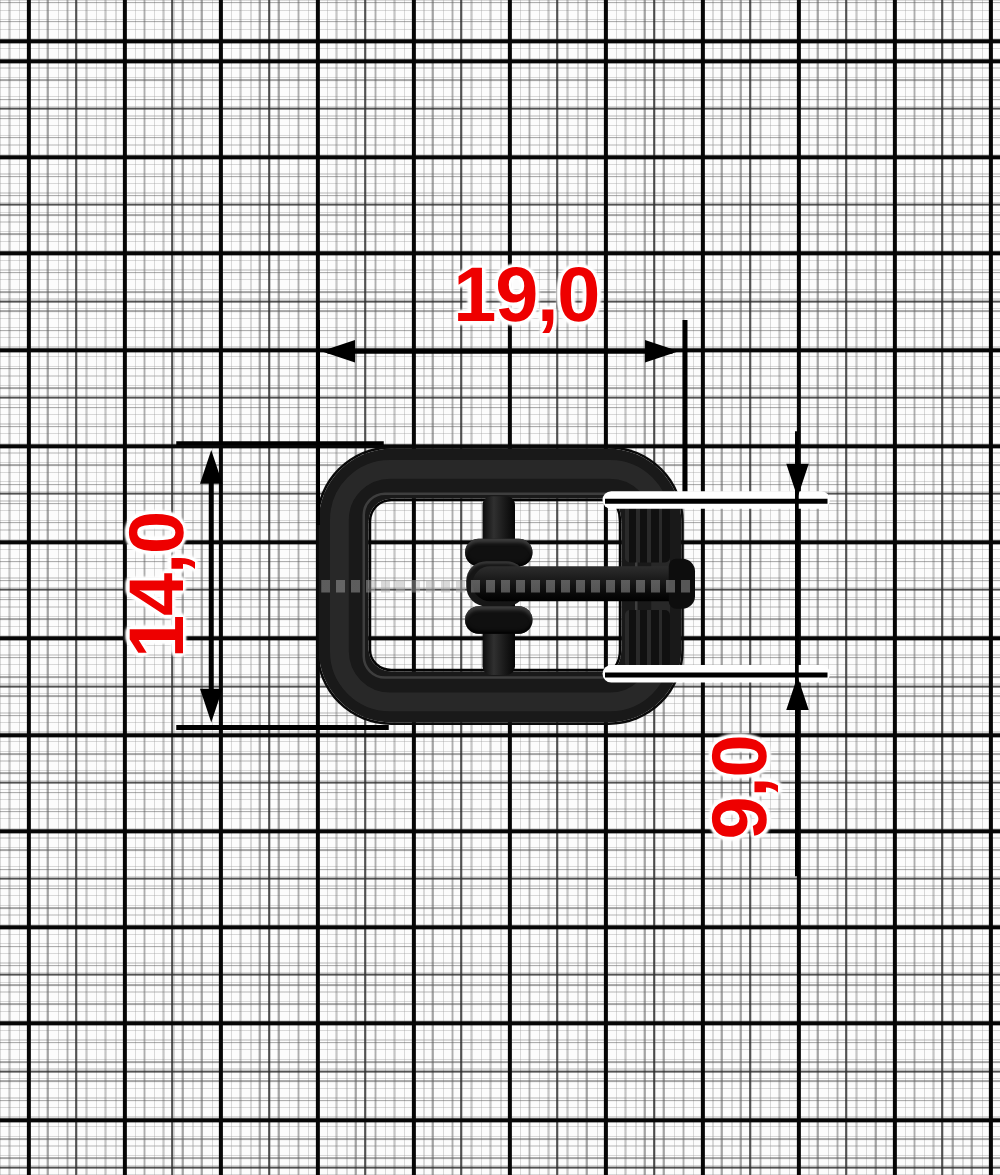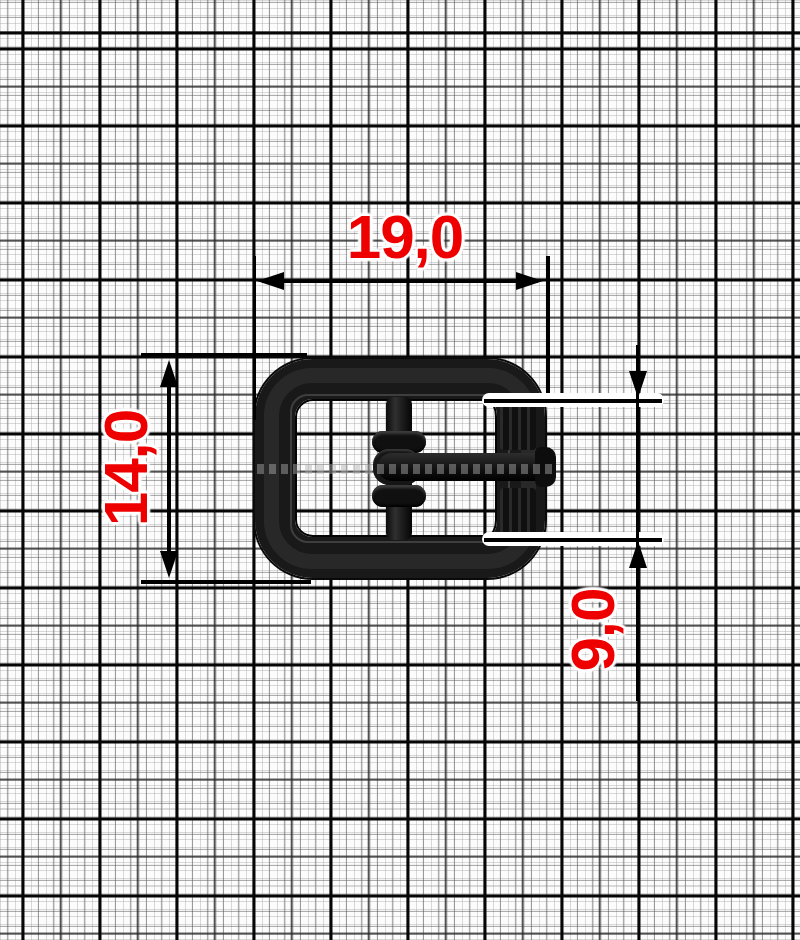--- a/index.html
+++ b/index.html
@@ -116,21 +116,21 @@
   <div class="abs roller bottom"></div>
   <div class="abs watermark-band"></div>
 </div>
 
 <div>
   <div class="abs dline" style="left:252.5px;top:256px;width:3.5px;height:164px;"></div>
   <div class="abs dline" style="left:546px;top:256px;width:3.5px;height:141px;"></div>
   <div class="abs dline" style="left:262px;top:279.5px;width:276px;height:3.5px;"></div>
   <div class="abs arrow left" style="left:257px;top:272px;"></div>
   <div class="abs arrow right" style="left:516px;top:272px;"></div>
-  <div class="abs dim-label h-label" style="left:305px;top:206px;">19,0</div>
+  <div class="abs dim-label h-label" style="left:321px;top:206px;">19,0</div>
 </div>
 
 <div>
   <div class="abs dline" style="left:141px;top:352.5px;width:166px;height:3.5px;"></div>
   <div class="abs dline" style="left:141px;top:580px;width:170px;height:3.5px;"></div>
   <div class="abs dline" style="left:167.2px;top:372px;width:3.5px;height:194px;"></div>
   <div class="abs arrow up" style="left:160px;top:360px;"></div>
   <div class="abs arrow down" style="left:160px;top:551px;"></div>
   <div class="abs dim-label v-label" style="left:41px;top:436px;">14,0</div>
 </div>

